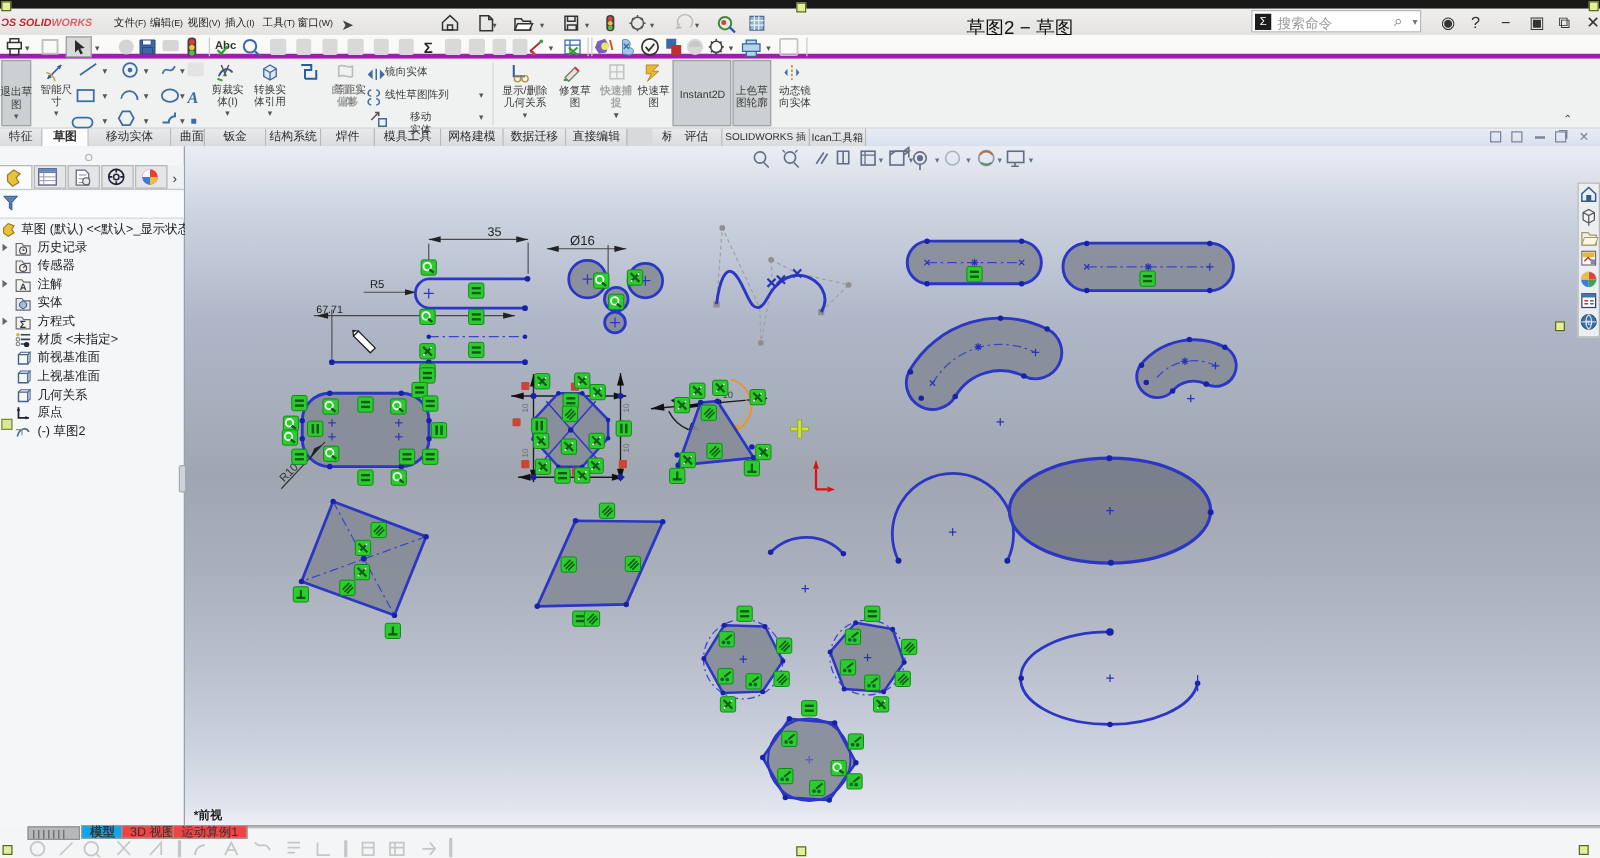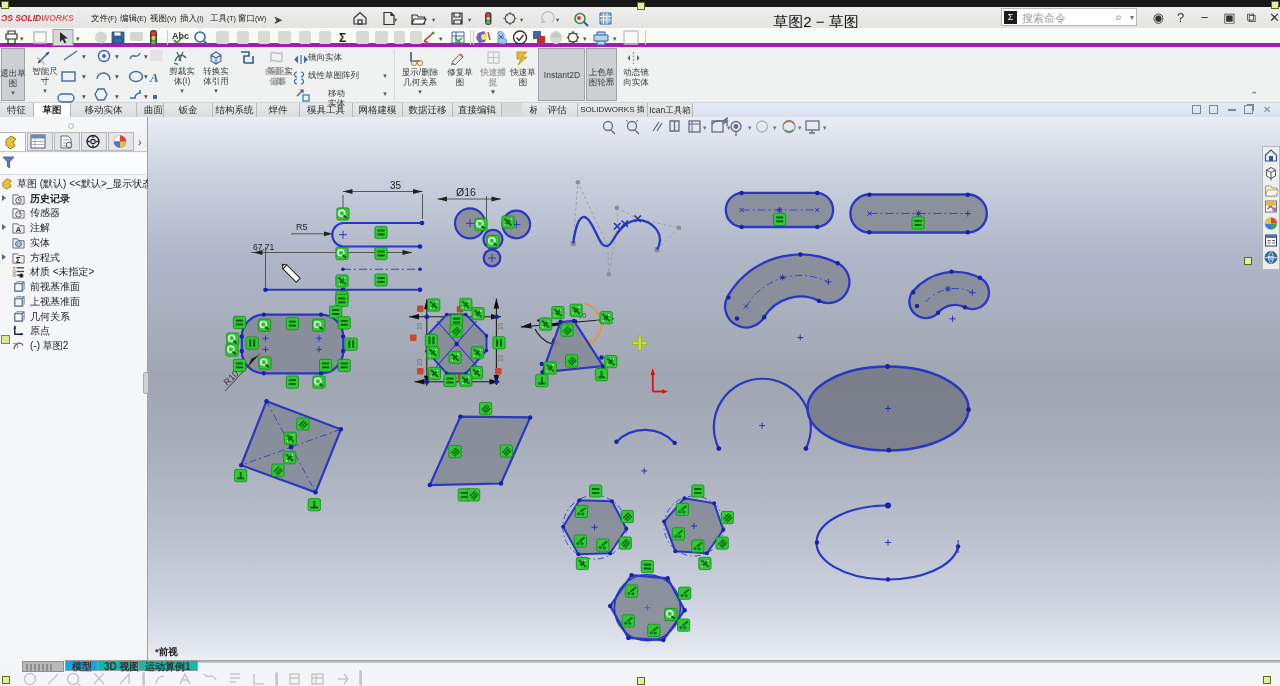--- a/index.html
+++ b/index.html
@@ -46,21 +46,21 @@
   #pfilter { position:absolute; left:0; top:36px; width:147px; height:22px; background:#fbfcfd; border-bottom:1px solid #d6d8da; }
   #ptree { position:absolute; left:0; top:58px; width:147px; font-size:10px; color:#1c1c1c; }
   .trow { position:absolute; left:0; height:15px; line-height:15px; white-space:nowrap; }
   .tico { position:absolute; width:13px; height:13px; top:1px; }
   .exp { position:absolute; left:2px; top:4px; width:0; height:0; border-left:4px solid #666; border-top:3px solid transparent; border-bottom:3px solid transparent; }
   
   #taskpane { left:1262px; top:146px; width:18px; height:124px; background:#eceef0; border:1px solid #b4b8bc; }
   
   #status { left:0; top:663px; width:1280px; height:23px; background:#f4f5f7; }
   #mtabs { left:10px; top:660px; height:13px; font-size:10px; color:#333; }
-  .mtab { position:absolute; top:0; height:11px; line-height:11px; padding:0 6px; background:#14b8a6; border:1px solid #9b9b9b; white-space:nowrap;font-weight:bold; }
+  .mtab { position:absolute; top:0; height:11px; line-height:11px; padding:0 6px; background:#ef4444; border:1px solid #9b9b9b; white-space:nowrap; }
   .marker { position:absolute; width:8px; height:8px; background:#e4ef9d; border:1px solid #5a6b1f; }
 </style>
 </head>
 <body>
 <div id="app">
   <div id="topstrip" class="abs">
     <svg width="1280" height="7">
         <g>
       <rect x="10" y="2" width="30" height="3" fill="#5a2020"></rect>
           <rect x="60" y="2" width="16" height="2" fill="#444"></rect>
@@ -406,21 +406,21 @@
           </svg>
           <span style="position:absolute; left:17px;">草图 (默认) &lt;&lt;默认&gt;_显示状态 1&gt;</span>
         </div>
       <div class="trow" style="top:15.5px;">
           <span class="exp"></span>
           <svg class="tico" style="left:12px;" viewBox="0 0 14 14">
             <path d="M1 3 h5 l1.5 2 H13 v8 H1 z" fill="#f5f2e8" stroke="#667" stroke-width="1"></path>
             <circle cx="7" cy="9" r="3" fill="none" stroke="#445" stroke-width="1"></circle>
             <path d="M7 7.5 v1.5 h1.2" stroke="#445" fill="none"></path>
           </svg>
-          <span style="position:absolute; left:30px;font-weight:bold;">历史记录</span>
+          <span style="position:absolute; left:30px;">历史记录</span>
         </div>
       <div class="trow" style="top:30px;">
           <svg class="tico" style="left:12px;" viewBox="0 0 14 14">
             <path d="M1 3 h5 l1.5 2 H13 v8 H1 z" fill="#f5f2e8" stroke="#667" stroke-width="1"></path>
             <circle cx="7" cy="9" r="3" fill="none" stroke="#445" stroke-width="1"></circle>
             <path d="M7 9 l2 -2" stroke="#445"></path>
           </svg>
           <span style="position:absolute; left:30px;">传感器</span>
         </div>
       <div class="trow" style="top:44.5px;">

